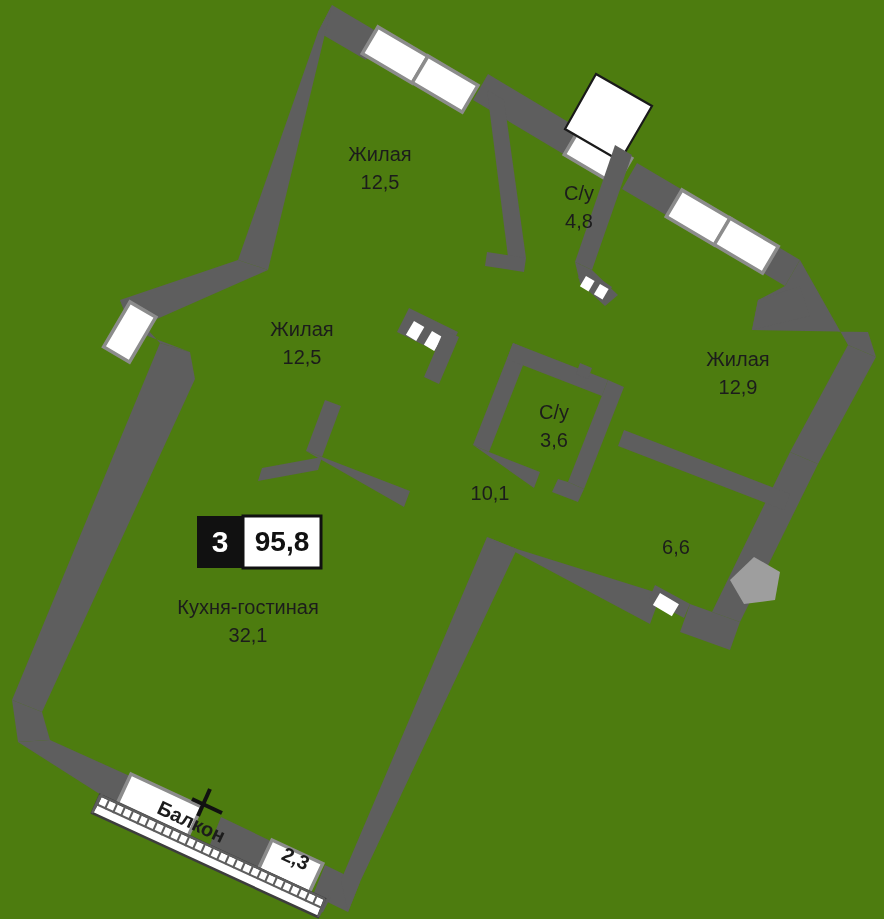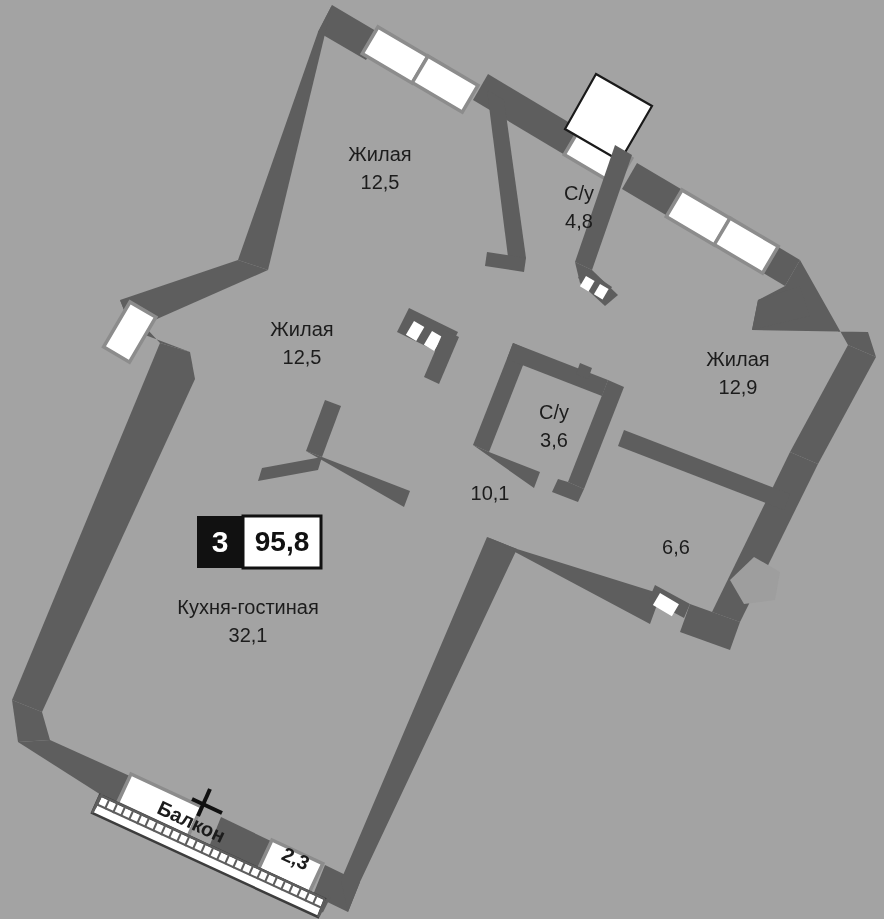--- a/index.html
+++ b/index.html
@@ -10,21 +10,21 @@
   body {
     width: 884px;
     height: 919px;
     overflow: hidden;
     font-family: "Liberation Sans", sans-serif;
   }
   #plan-root {
     position: relative;
     width: 884px;
     height: 919px;
-    background: #a3a3a3;
+    background: #4d7c0f;
   }
   svg.floorplan {
     display: block;
     width: 884px;
     height: 919px;
   }
   .wall { fill: #5e5e5e; }
   .window-glass { fill: #ffffff; stroke: #8c8c8c; stroke-width: 3.5; }
   .loggia-outline { fill: #ffffff; stroke: #1a1a1a; stroke-width: 2.2; }
   .door-marker { fill: #9e9e9e; }

